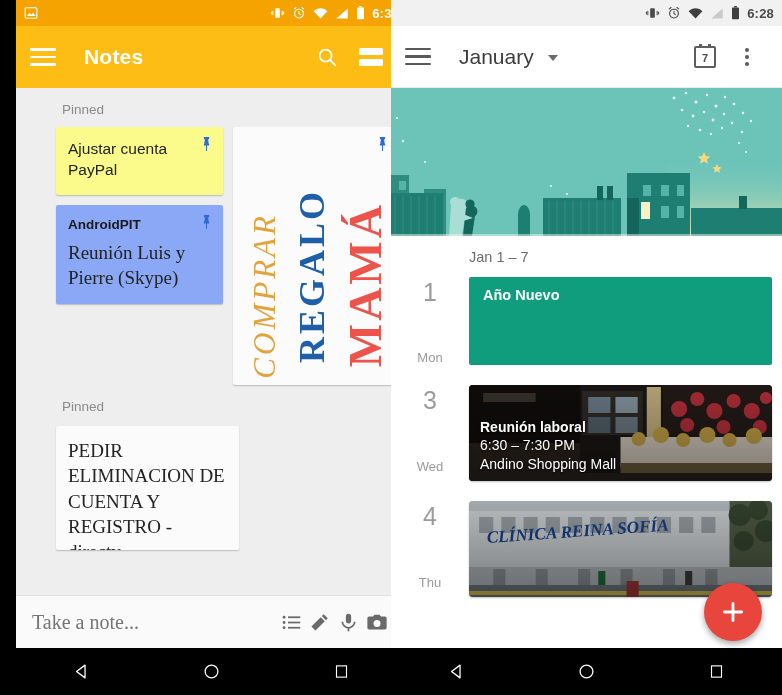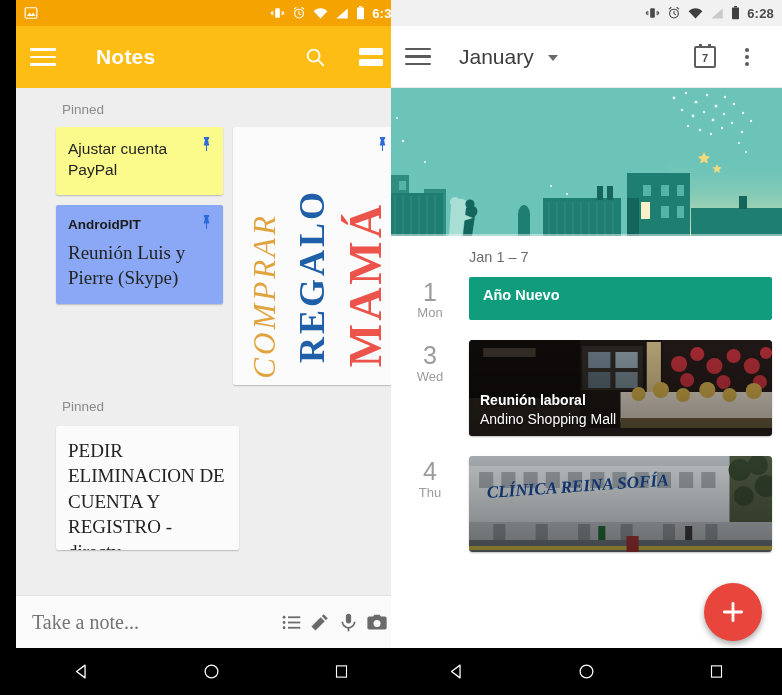--- a/index.html
+++ b/index.html
@@ -20,21 +20,21 @@
   }
   .statusbar.amber { background:#f5a300; color:#fff; }
   .statusbar.amber .left-ico { margin-right:auto; }
   .statusbar.grey  { background:#f1f1f1; color:#4a4a4a; }
   .sb-time { font-size:13px; letter-spacing:.2px; }
   .sb-ico { display:inline-flex; align-items:center; }
 
   
   .notes-toolbar {
     height:62px; background:#fdbd15; display:flex; align-items:center;
-    padding:0 14px; gap:12px;
+    padding:0 14px; gap:0;
   }
   .hamburger { width:26px; display:flex; flex-direction:column; gap:5px; cursor:pointer; }
   .hamburger i { display:block; height:2.5px; background:#fff; border-radius:1px; }
   .notes-title { color:#fff; font-size:21px; font-weight:bold; margin-left:28px; letter-spacing:.2px; }
   .tb-spacer { flex:1; }
   .tb-btn { width:44px; height:44px; display:flex; align-items:center; justify-content:center; cursor:pointer; }
   .viewtoggle { width:24px; }
   .viewtoggle i { display:block; height:7px; background:#fff; border-radius:1.5px; }
   .viewtoggle i+i { margin-top:4px; }
 
@@ -113,21 +113,21 @@
   .kebab { display:flex; flex-direction:column; gap:3px; }
   .kebab i { width:4px; height:4px; border-radius:50%; background:#5a5a5a; display:block; }
 
   .hero { height:148px; background:#6cc4b8; position:relative; overflow:hidden; }
 
   .cal-list { position:relative; background:#fff; height:auto; padding-top:3px; }
   .range-label { font-size:14.5px; color:#6b6b6b; padding:10px 0 6px 78px; }
   .cal-row { display:flex; padding:6px 10px 14px 0; }
   .cal-daycol { width:78px; flex:0 0 78px; text-align:center; padding-top:2px; }
   .cal-daynum { font-size:25px; color:#9b9b9b; line-height:1.05; font-weight:300; }
-  .cal-dayname { font-size:13px; color:#9b9b9b; }
+  .cal-dayname { font-size:13px; color:#9b9b9b;margin-top:45px; }
   .event-chip {
     flex:1; background:#0f9d7e; color:#fff; font-size:14.5px; font-weight:bold;
     padding:10px 14px; border-radius:2px;
   }
   .event-card {
     flex:1; height:96px; border-radius:4px; position:relative; overflow:hidden;
     box-shadow:0 1px 2px rgba(0,0,0,.25);
   }
   .event-card .shade {
     position:absolute; inset:0;
@@ -500,20 +500,21 @@
             <circle cx="236" cy="50" r="8"></circle>
               <circle cx="258" cy="55" r="7"></circle>
               <circle cx="282" cy="51" r="8"></circle>
           </g>
           <rect x="150" y="78" width="150" height="18" fill="#6d5e3e"></rect>
           <rect x="0" y="88" width="300" height="8" fill="#2a2320"></rect>
         </svg>
         <div class="shade"></div>
         <div class="event-meta">
           <div class="ev-title">Reunión laboral</div>
+          <div class="ev-time">6:30 – 7:30 PM</div>
           <div class="ev-place">Andino Shopping Mall</div>
         </div>
       </div>
     </div>
 
     <div class="cal-row">
       <div class="cal-daycol">
         <div class="cal-daynum">4</div>
         <div class="cal-dayname">Thu</div>
       </div>

